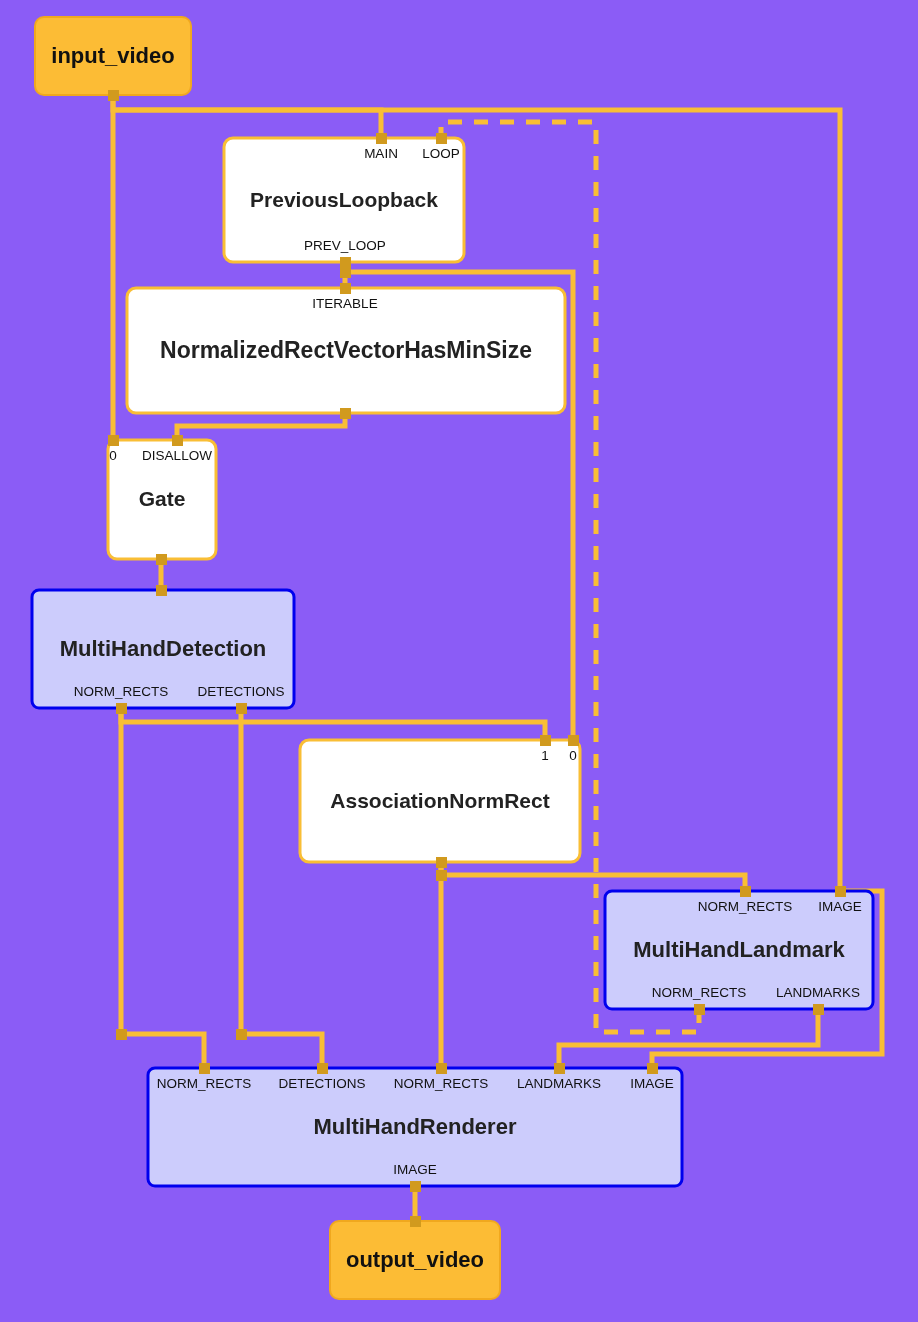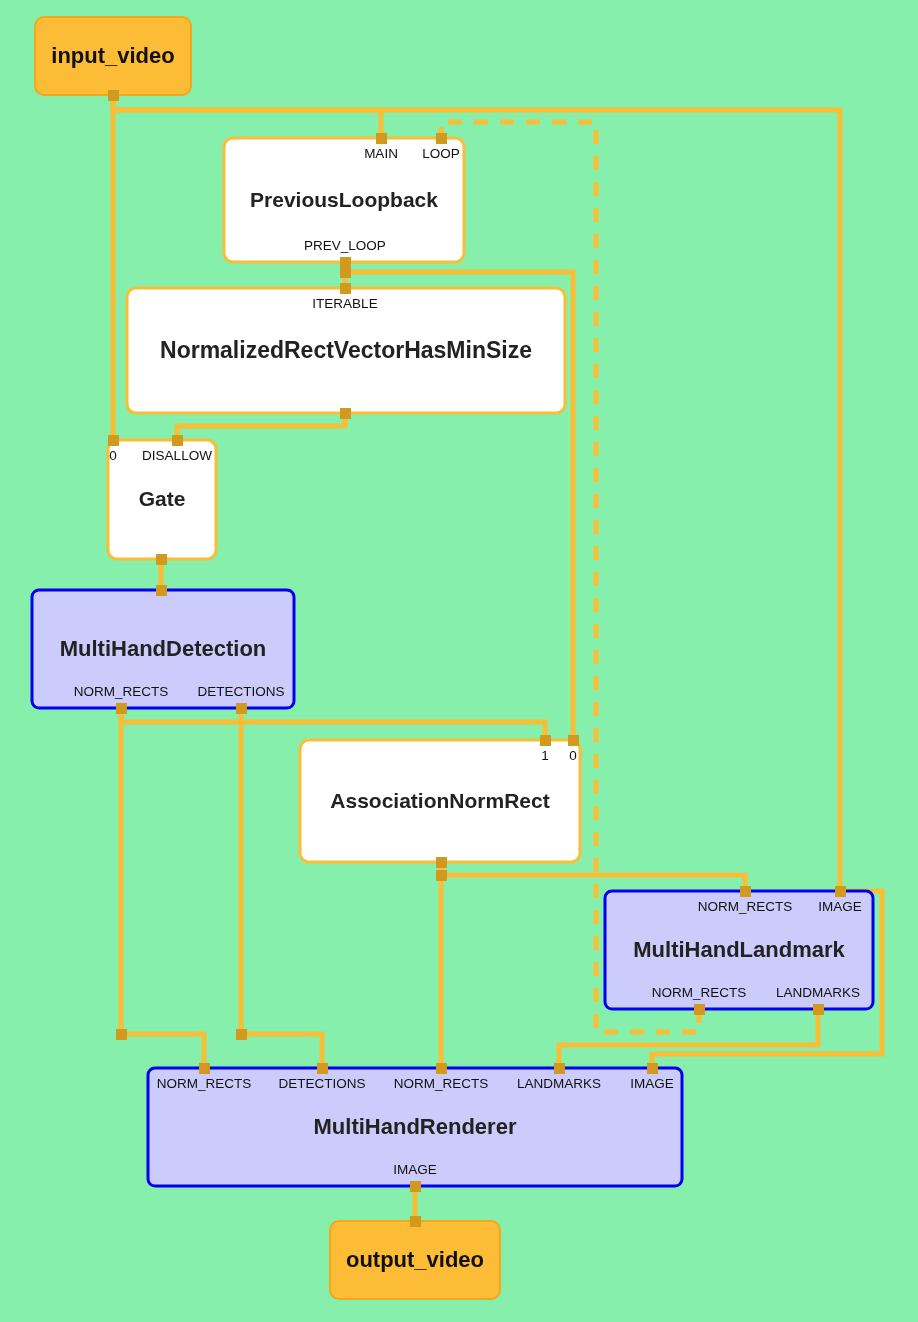--- a/index.html
+++ b/index.html
@@ -1,17 +1,17 @@
 <!DOCTYPE html>
 <html><head>
 <meta charset="utf-8">
 <style>
   html,body{margin:0;padding:0;background:#ffffff;}
   body{font-family:"Liberation Sans",sans-serif;}
-  #stage{position:relative;width:918px;height:1322px;background:#86efac;overflow:hidden;}
+  #stage{position:relative;width:918px;height:1322px;background:#8b5cf6;overflow:hidden;}
   svg#graph{position:absolute;left:0;top:0;width:918px;height:1322px;}
   .node-title{font-weight:bold;fill:#222222;text-anchor:middle;dominant-baseline:middle;}
   .port-label{fill:#111111;text-anchor:middle;dominant-baseline:middle;font-size:13.5px;}
   .io-title{font-weight:bold;fill:#111111;text-anchor:middle;dominant-baseline:middle;font-size:22px;}
 </style>
 </head>
 <body>
 
 <div id="stage">
   <svg id="graph" viewBox="0 0 918 1322" xmlns="http://www.w3.org/2000/svg">

